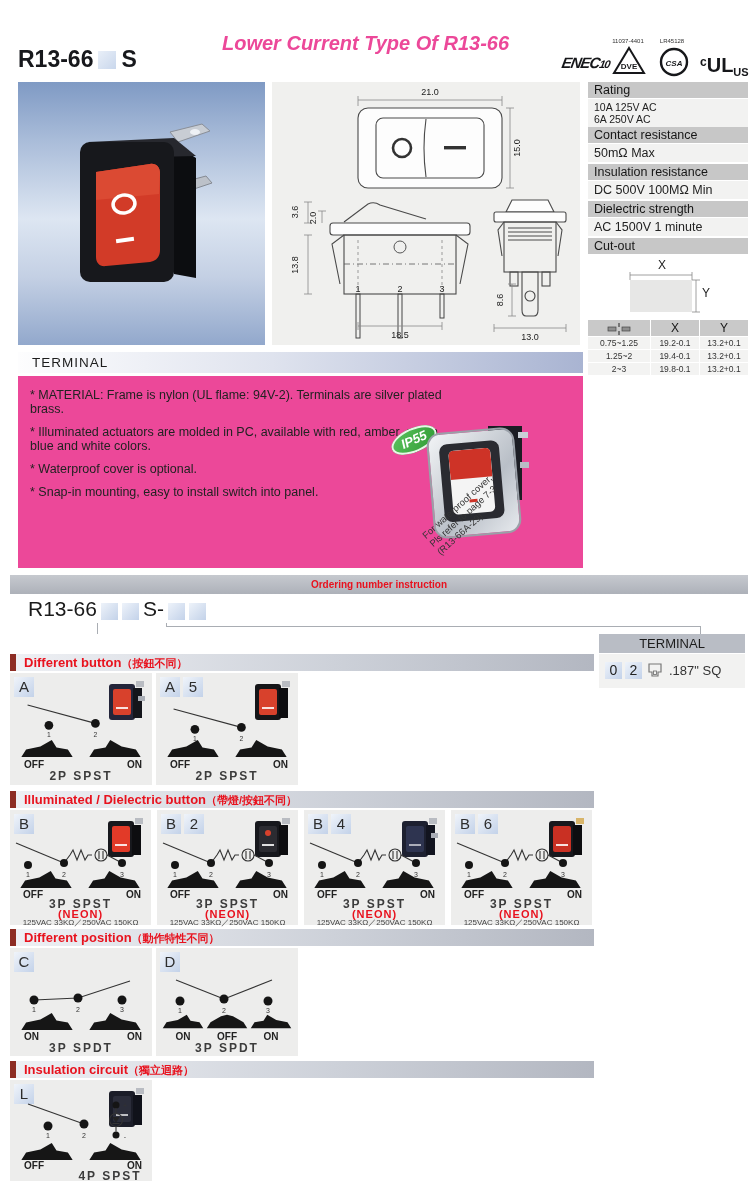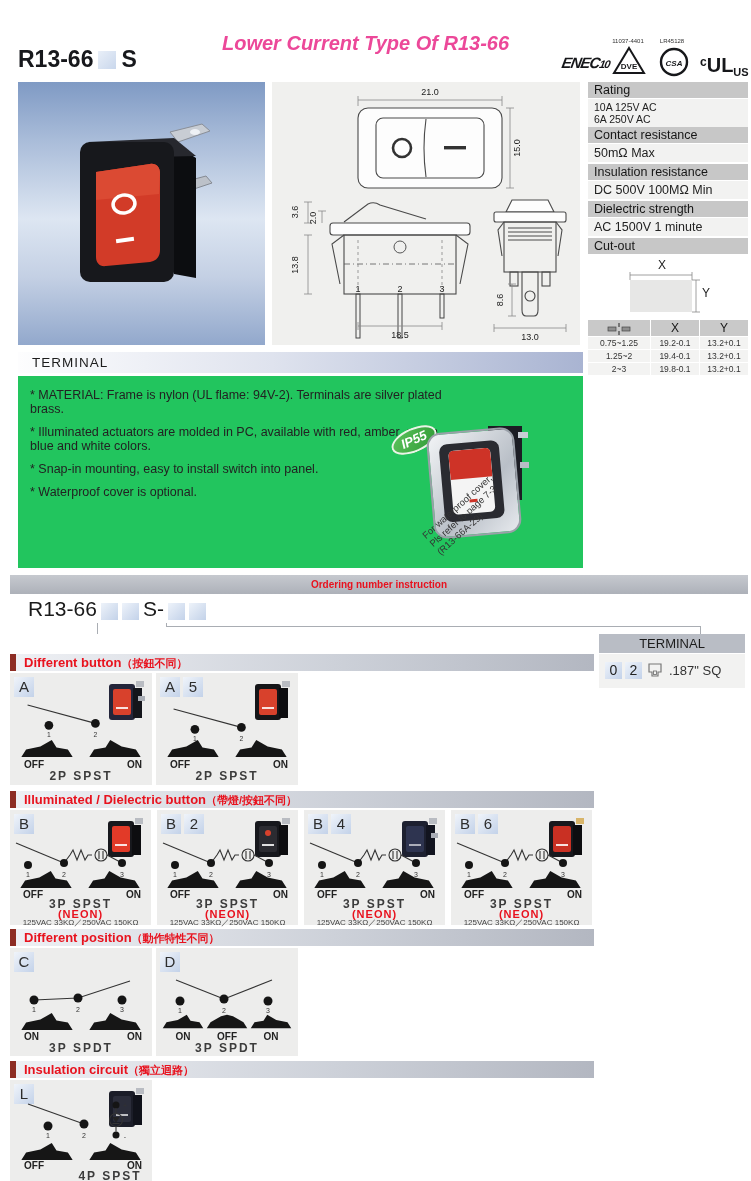--- a/index.html
+++ b/index.html
@@ -38,21 +38,21 @@
     padding:2px 0 2px 6px;box-sizing:border-box;}
   .spec-val.small{font-size:10.5px;line-height:12px;}
   .cut-lbl{position:absolute;font-size:12px;color:#222;}
   .ctable{position:absolute;left:0;top:238px;width:160px;}
   .ct-hdr{position:absolute;background:#c9c9c9;height:16px;line-height:16px;text-align:center;font-size:12px;color:#161616;}
   .ct-cell{position:absolute;background:#f3f3f2;height:12px;line-height:12px;text-align:center;font-size:8.5px;color:#333;}
   
   .feat-bar{left:18px;top:332px;width:565px;height:21px;
     background:linear-gradient(90deg,#fdfdfe 0%,#dfe3ee 45%,#a9b4d2 100%);
     font-size:13.5px;color:#1d1d1d;line-height:21px;padding-left:14px;box-sizing:border-box;letter-spacing:1px;}
-  .feat-box{left:18px;top:356px;width:565px;height:192px;background:#22c55e;}
+  .feat-box{left:18px;top:356px;width:565px;height:192px;background:#ec4899;}
   .feat-item{position:relative;font-size:12.5px;color:#222;margin:0 0 9px 0;}
   .feat-list{position:absolute;left:12px;top:12px;width:420px;}
   .ip-badge{position:absolute;left:372px;top:52px;width:48px;height:24px;border-radius:50%;
     background:linear-gradient(135deg,#5cc45e,#2f9934);transform:rotate(-24deg);
     color:#fff;font-weight:bold;font-style:italic;font-size:13px;text-align:center;line-height:24px;
     box-shadow:0 0 0 2px #e8f5e8 inset;}
   .wp{position:absolute;left:412px;top:48px;width:100px;height:116px;}
   .wp-body{position:absolute;left:58px;top:2px;width:34px;height:74px;background:#1c1d24;}
   .wp-pin{position:absolute;left:88px;top:8px;width:10px;height:6px;background:#c9ced6;}
   .wp-pin2{position:absolute;left:90px;top:38px;width:9px;height:6px;background:#b8bdc6;}
@@ -278,22 +278,22 @@
       <div class="ct-cell" style="left:63px;top:43px;width:48px;">19.8-0.1</div>
       <div class="ct-cell" style="left:112px;top:43px;width:48px;">13.2+0.1</div>
     </div>
   </div>
 
   <div class="abs feat-bar">TERMINAL</div>
   <div class="abs feat-box">
     <div class="feat-list">
       <div class="feat-item">* MATERIAL: Frame is nylon (UL flame: 94V-2). Terminals are silver plated brass.</div>
       <div class="feat-item">* Illuminated actuators are molded in PC, available with red, amber, green, blue and white colors.</div>
+      <div class="feat-item">* Waterproof cover is optional.</div>
       <div class="feat-item">* Snap-in mounting, easy to install switch into panel.</div>
-      <div class="feat-item">* Waterproof cover is optional.</div>
     </div>
     <div class="ip-badge">IP55</div>
     <div class="wp">
       <div class="wp-body"></div>
       <div class="wp-pin"></div>
       <div class="wp-pin2"></div>
       <div class="wp-bezel">
         <div class="wp-inner">
           <div class="wp-rocker">
             <div class="wp-rocker-top"></div>

